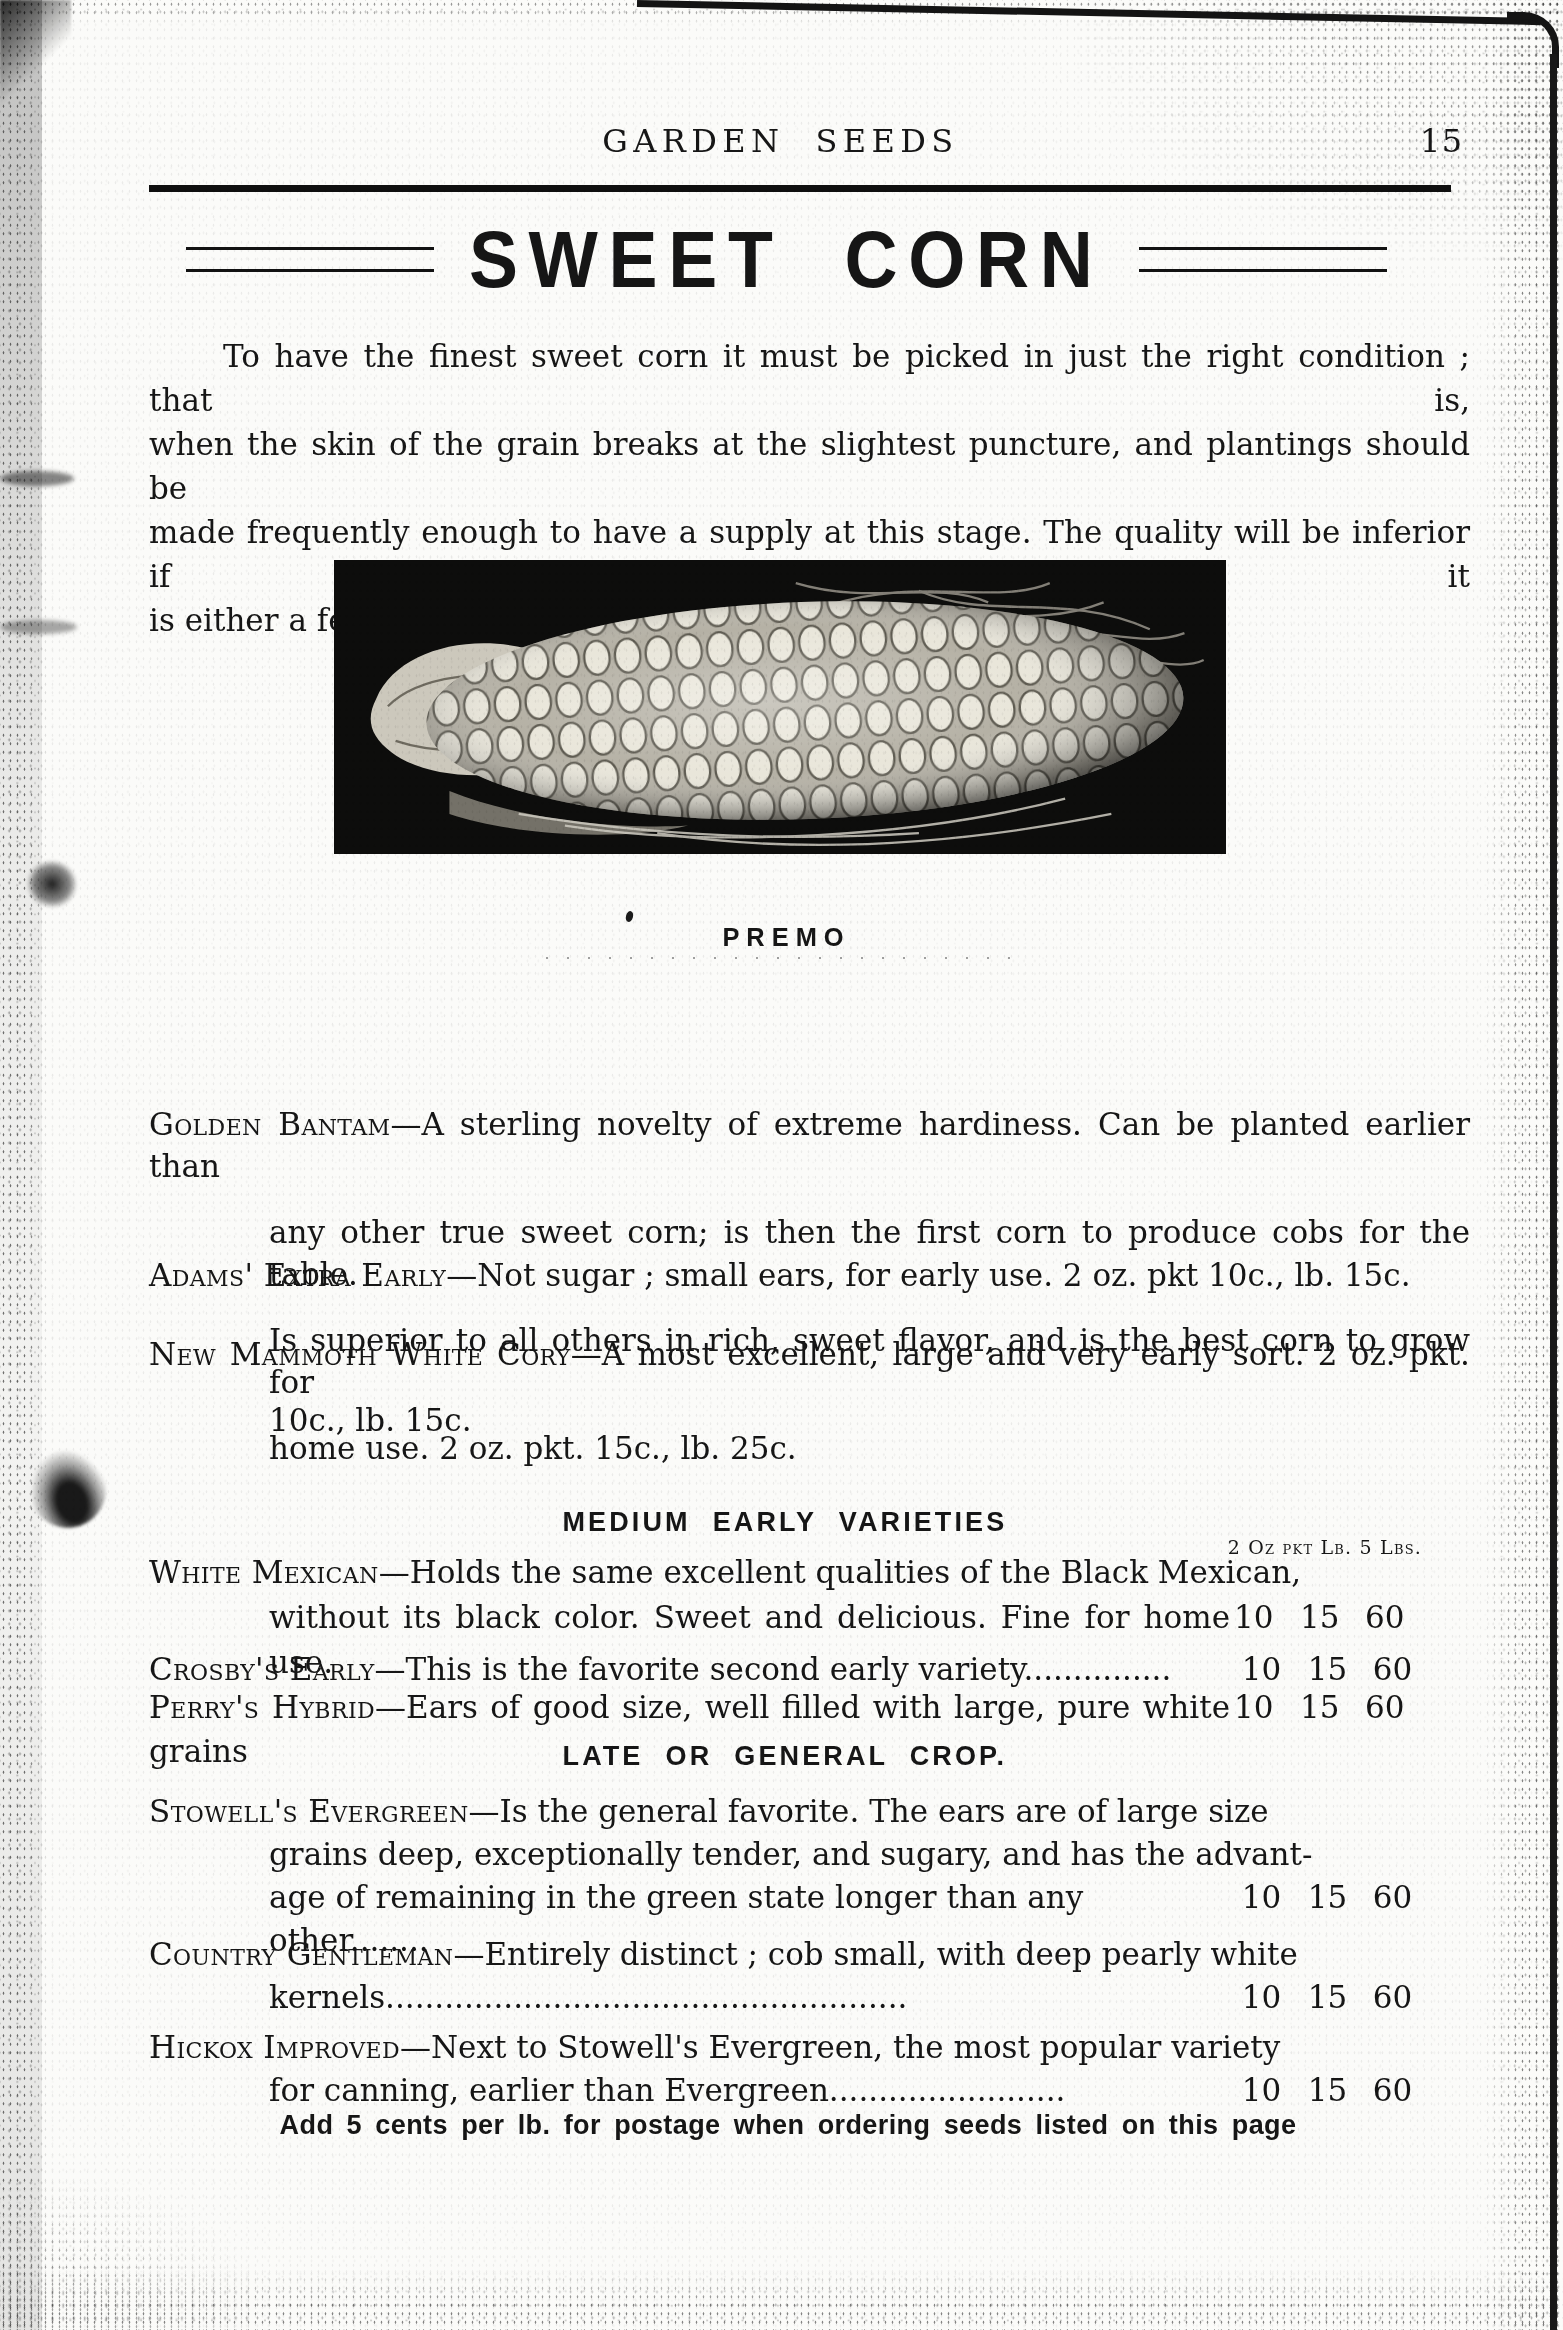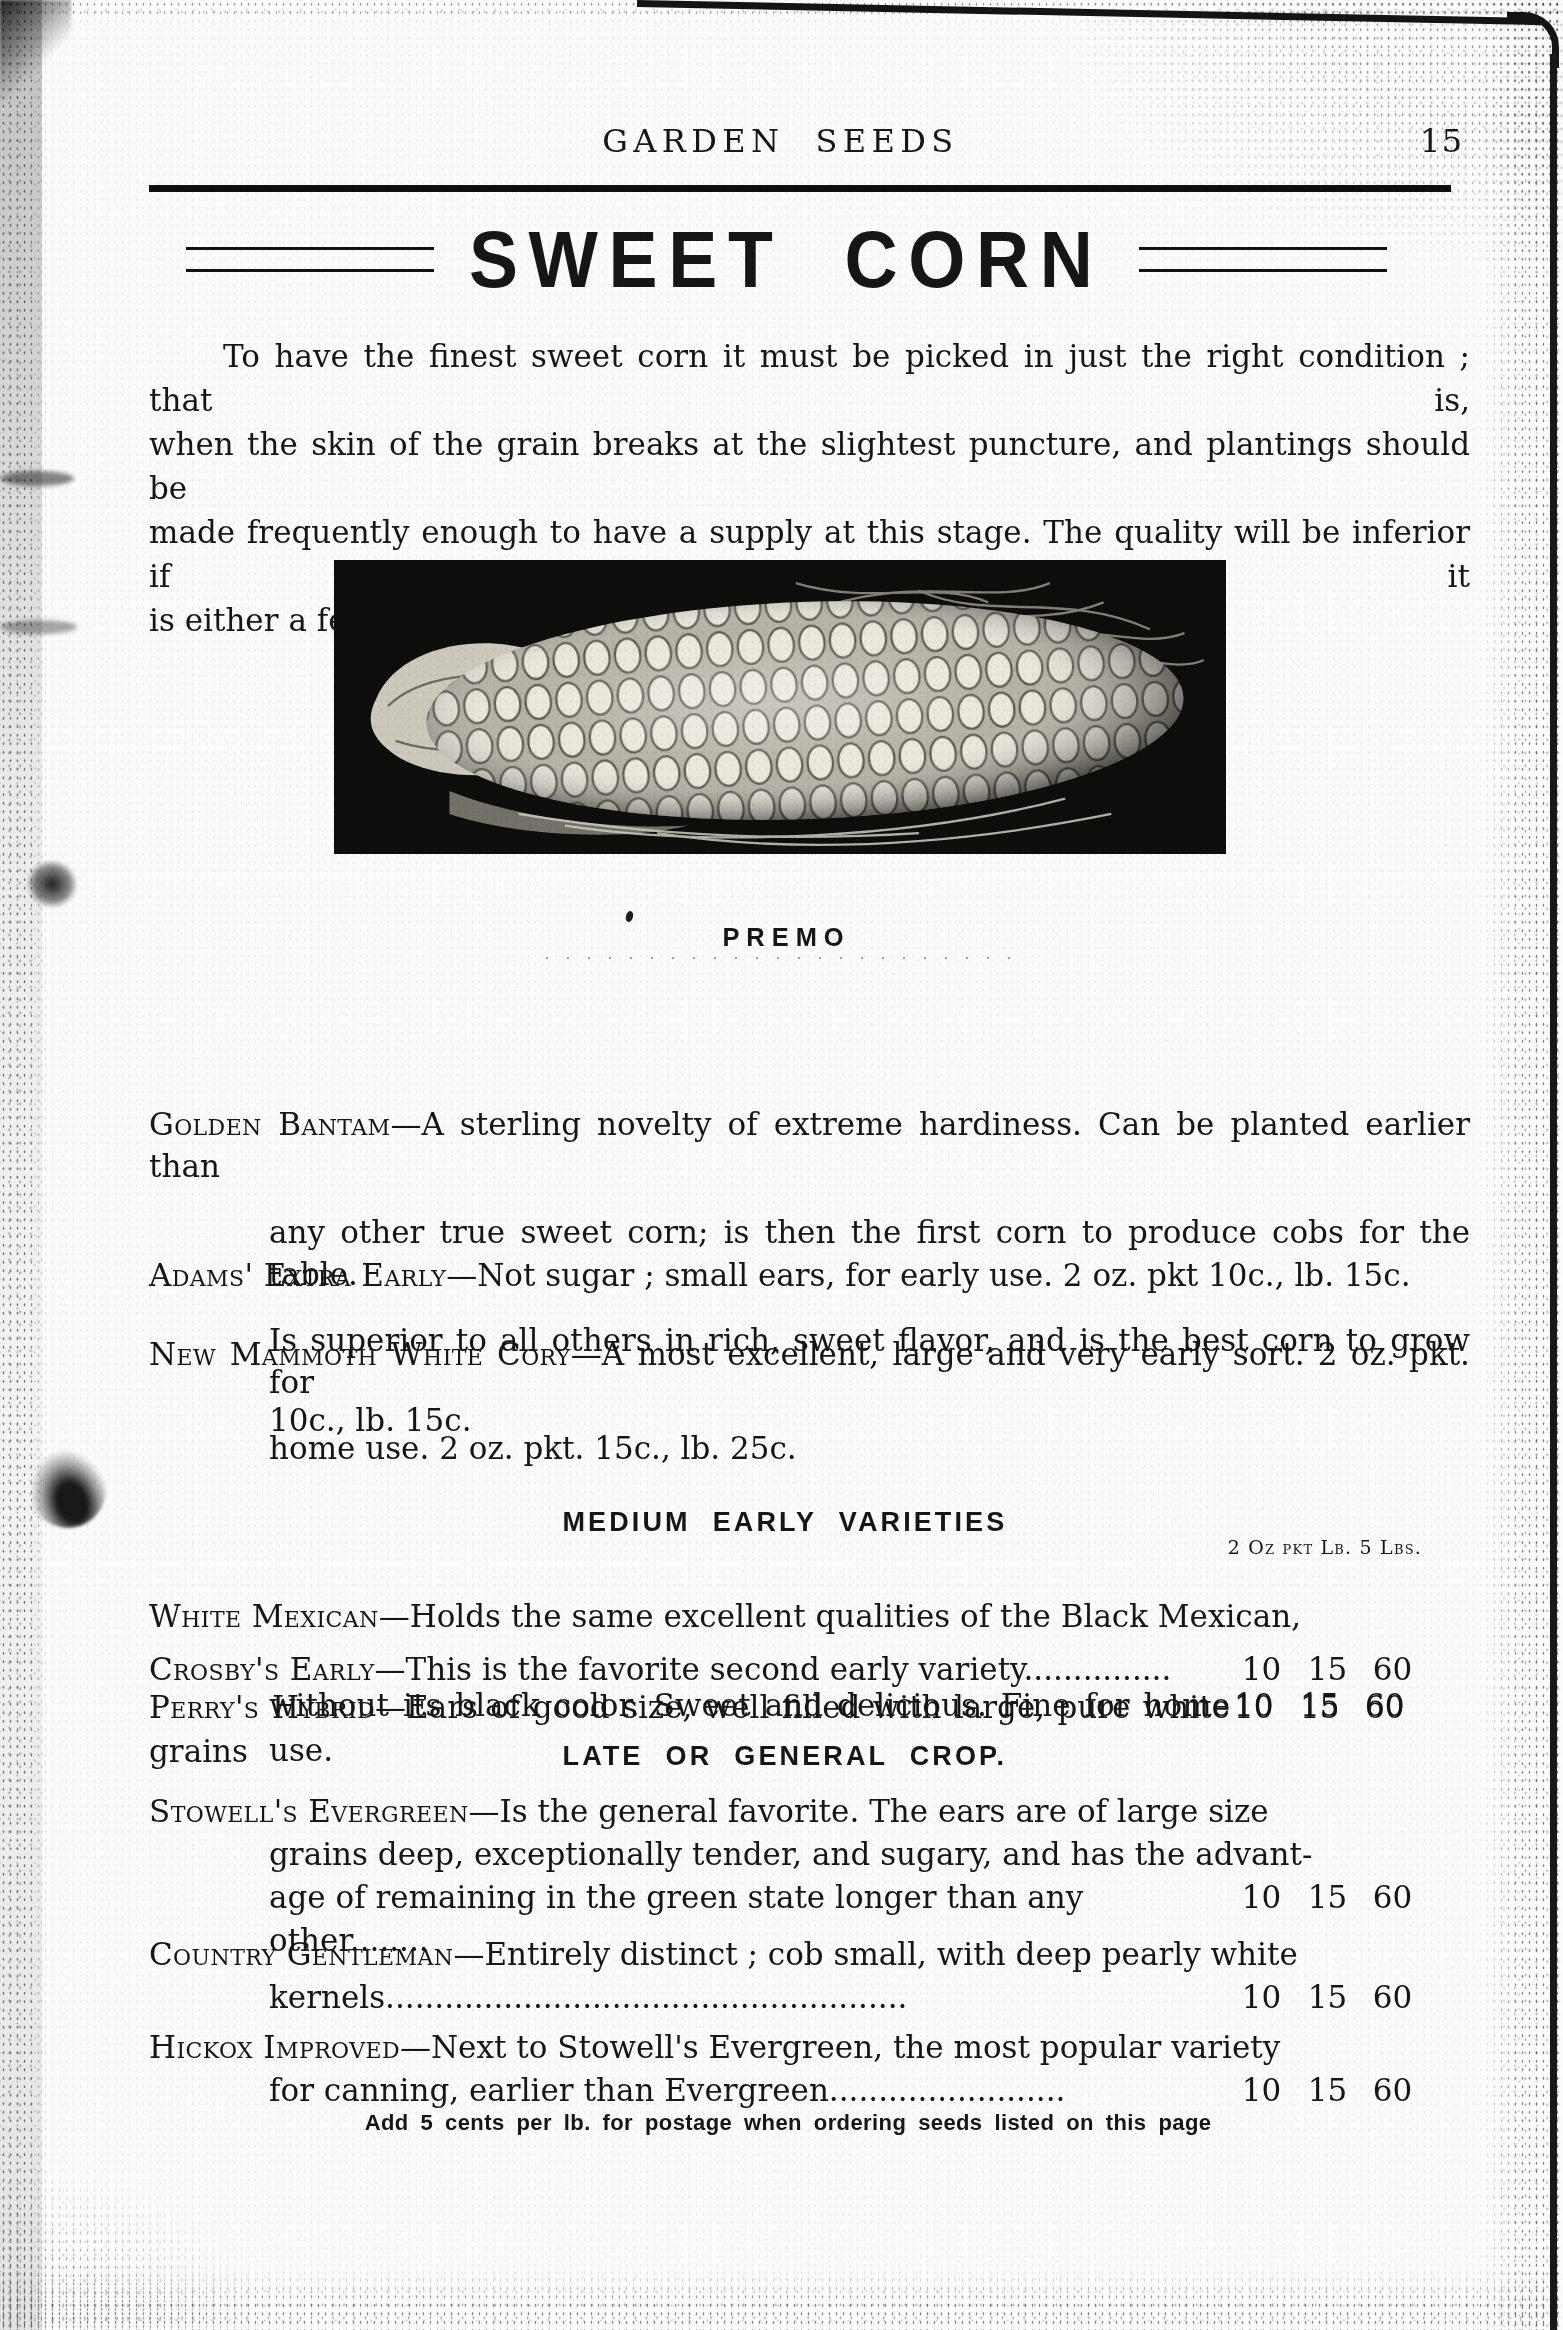--- a/index.html
+++ b/index.html
@@ -61,39 +61,39 @@
   .hdr-num{position:absolute;left:1271px;top:0;font-size:32px;letter-spacing:1.5px;}
   .rule{height:7px;background:#0f0f0f;width:1302px;}
   .titleblock{display:flex;align-items:center;justify-content:center;transform:translateX(-23px);}
   .flank{width:248px;height:19px;border-top:3.8px solid #121212;border-bottom:3.8px solid #121212;flex:none;}
   .flank.l{margin-right:10.8px}.flank.r{margin-left:10.8px}
   .main-title{font-family:"Liberation Sans",sans-serif;font-weight:bold;font-size:79px;
     letter-spacing:11.5px;word-spacing:32px;transform:scaleX(.93);white-space:nowrap;line-height:1;}
   .bodyline{font-size:31px;line-height:44px;position:relative;}
   .lh54 .bodyline{line-height:42px;margin-top:24px;}
   .lh56 .bodyline{line-height:43px;}
-  .lh58 .bodyline{line-height:45px;margin-top:44px;}
+  .lh58 .bodyline{line-height:45px;}
   .j{text-align:justify;text-align-last:justify;}
   .center{text-align:center;}
   .indent1{text-indent:74px;}
   .cont{padding-left:120px;}
   .sc{font-variant:small-caps;letter-spacing:0.4px;}
   .priced{box-sizing:border-box;width:1321px;padding-right:240px;}
   .price{position:absolute;top:0;width:55px;text-align:center;font-size:31px;}
   .pc1{left:1085px}.pc2{left:1151px}.pc3{left:1216px}
   .gothic{font-family:"Liberation Sans",sans-serif;font-weight:bold;}
   .sect-head{font-size:27px;letter-spacing:3.1px;word-spacing:11.5px;text-align:center;transform:translateX(-24.6px);}
   .price-head{position:absolute;right:48px;font-size:19px;font-variant:small-caps;letter-spacing:1.2px;}
   .photo{position:absolute;left:185px;top:560px;width:892px;height:294px;}
   .photo svg{display:block;width:100%;height:100%;}
   .premo-dot{position:absolute;left:477px;top:911px;width:7px;height:10.8px;background:#1c1c1c;border-radius:50%;transform:rotate(15deg);}
   .caption{font-size:25.4px;letter-spacing:7px;text-align:center;transform:translateX(-23px);}
   .dotline{position:absolute;left:397px;top:957px;width:480px;height:2.3px;opacity:.55;
     background:repeating-linear-gradient(90deg,#555 0 2.3px,transparent 2.3px 21px);}
-  .footer{font-size:22px;letter-spacing:0.4px;word-spacing:5.4px;text-align:center;transform:translateX(-21.5px);}
+  .footer{font-size:27px;letter-spacing:0.4px;word-spacing:5.4px;text-align:center;transform:translateX(-21.5px);}
   .paper-noise{position:absolute;inset:0;opacity:.10;pointer-events:none;}
 </style>
 </head>
 <body>
 
 <div class="page">
 
   <div class="edge-left-wash"></div>
   <div class="edge-left speck"></div>
   <div class="corner-tl-mark"></div>

